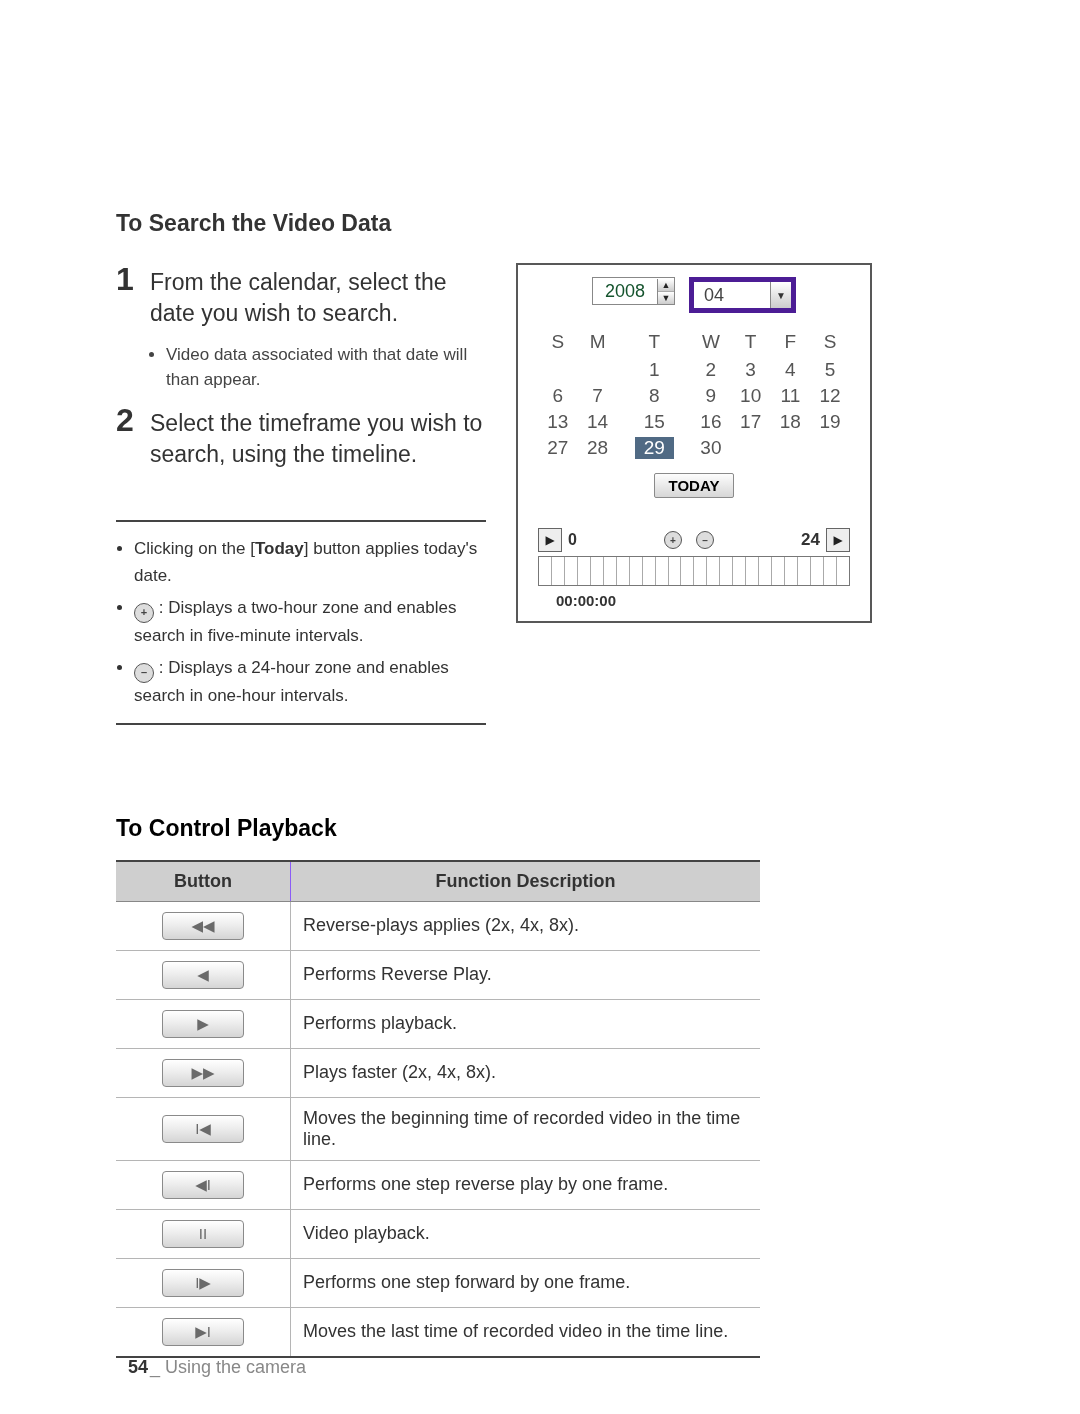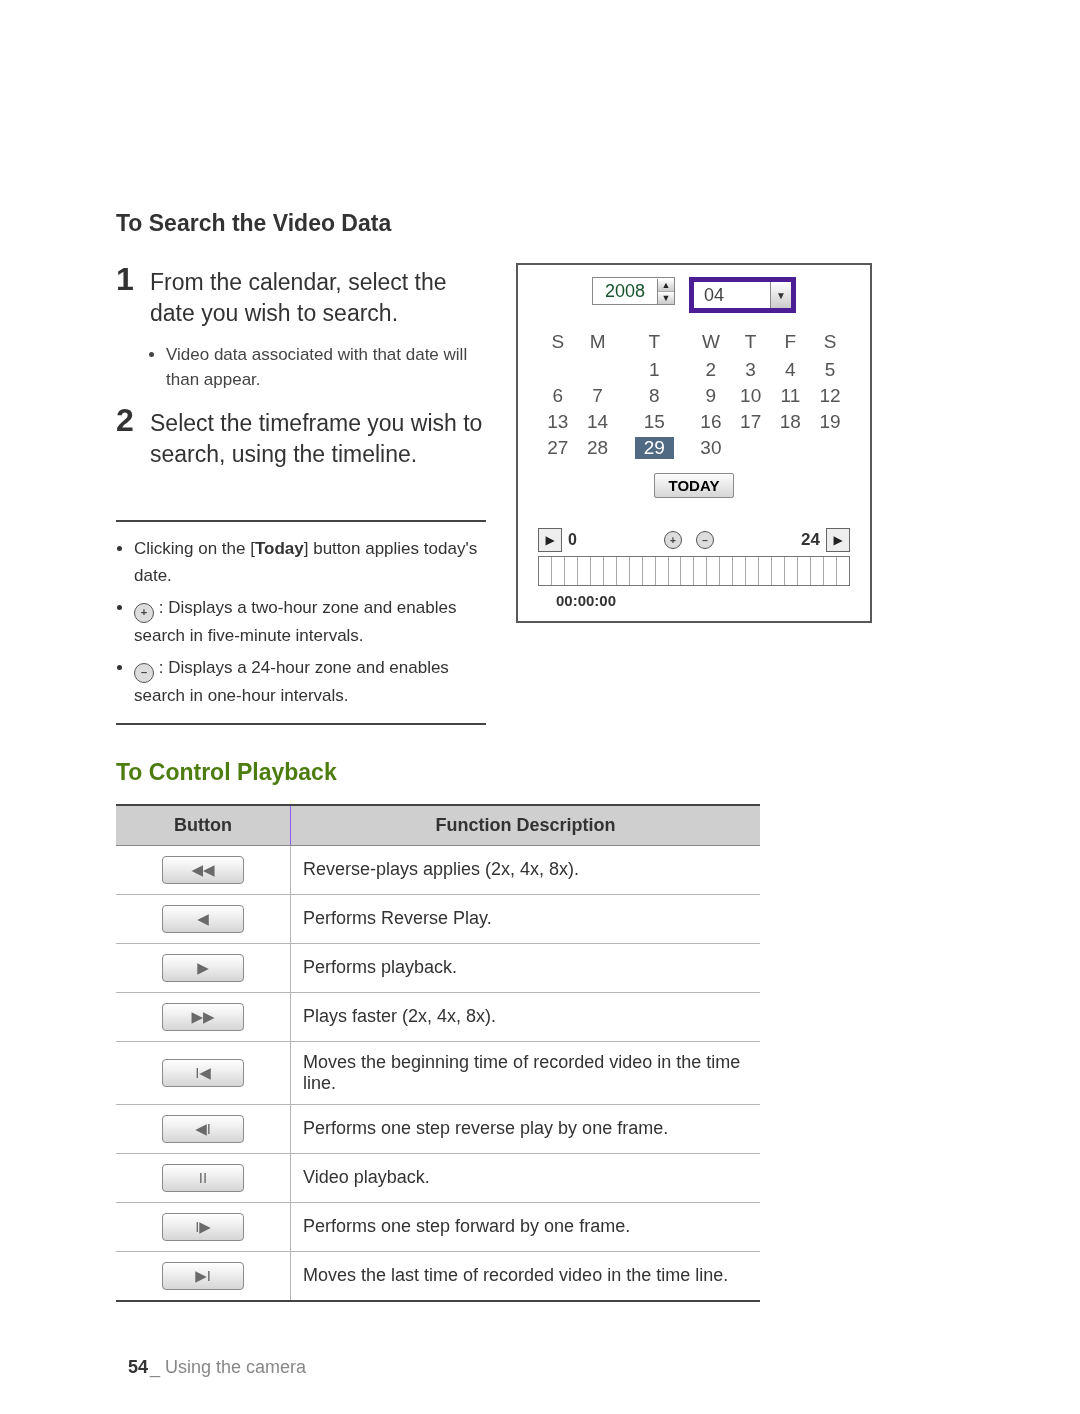--- a/index.html
+++ b/index.html
@@ -205,22 +205,22 @@
   }
   .timeline-grid span:last-child{border-right:none;}
   .time-label {
     font-size:15px;font-weight:bold;color:#333;
     margin-top:6px; margin-left:18px;
   }
   
   .section-title2 {
     font-size: 23px;
     font-weight: bold;
-    color: #4d7c0f;
-    margin: 20px 0 18px;
+    color: #000000;
+    margin: 76px 0 18px;
   }
   table.pb {
     width: 100%;
     border-collapse: collapse;
     font-size: 18px;
   }
   table.pb th {
     background:#cfcfcf;
     font-weight:bold;
     color:#333;

